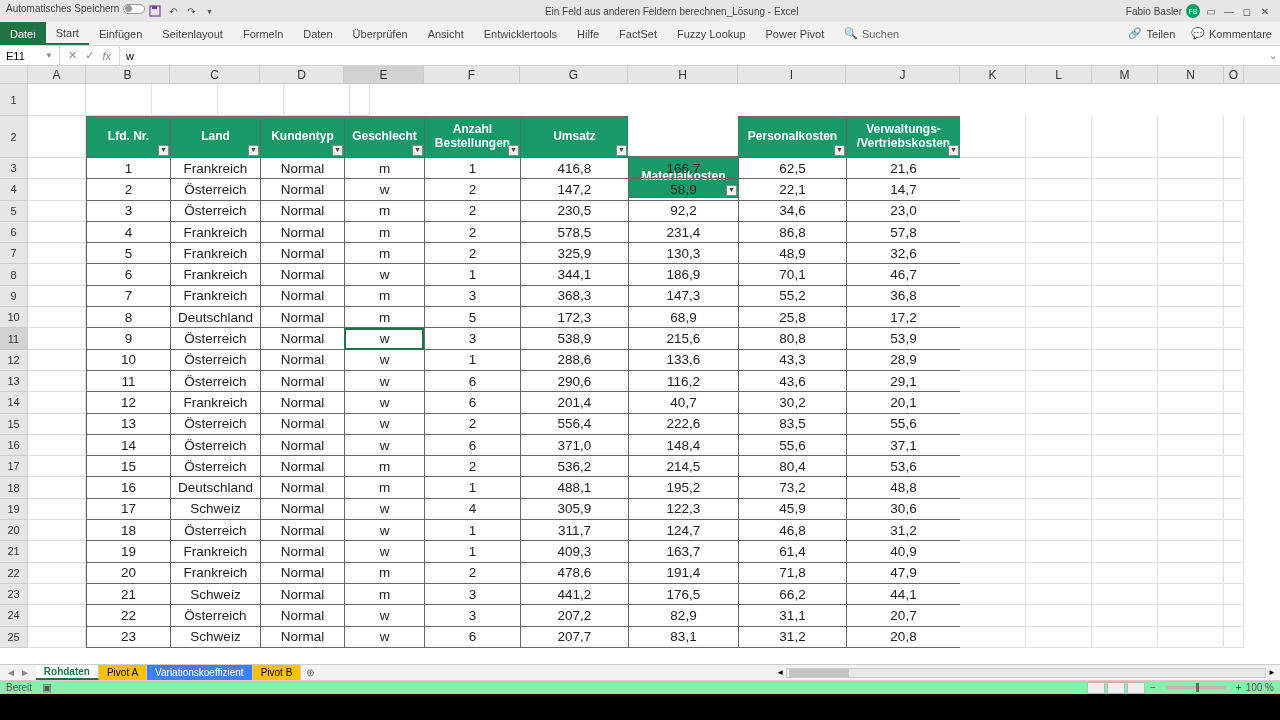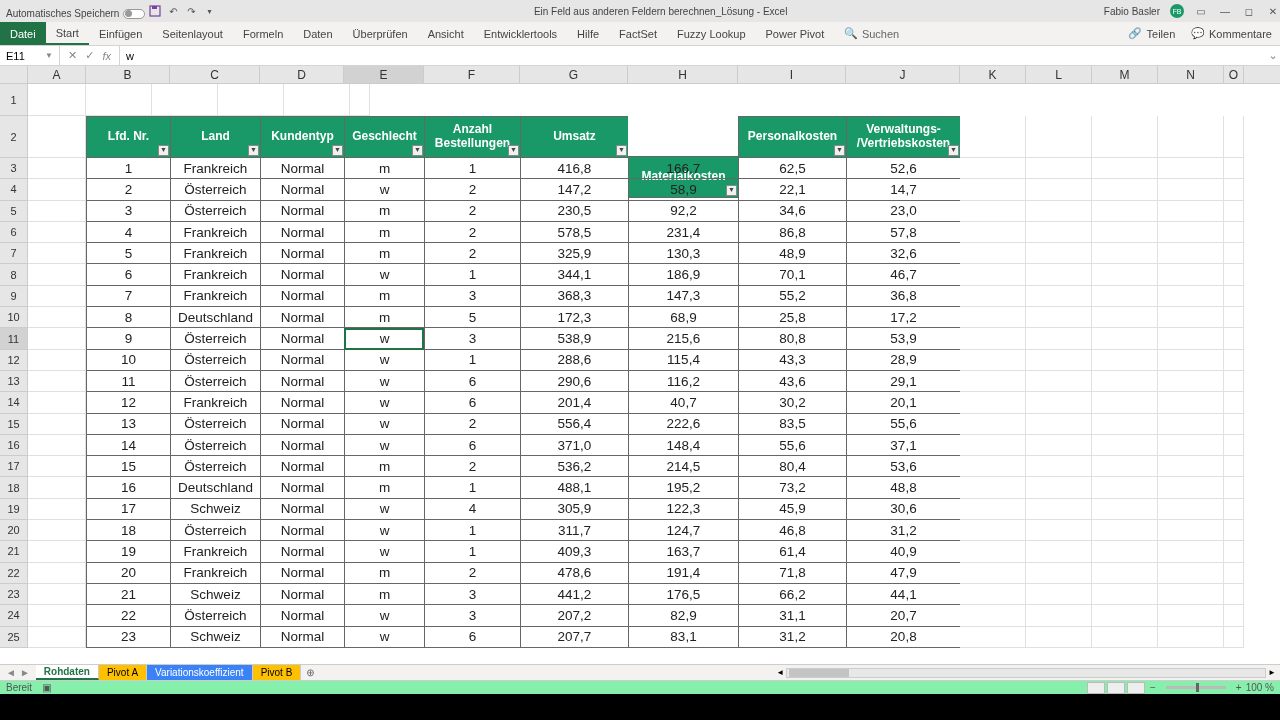--- a/index.html
+++ b/index.html
@@ -1,27 +1,27 @@
 <!DOCTYPE html>
 <html><head>
 <meta charset="utf-8">
 <style>
 * { margin: 0; padding: 0; box-sizing: border-box; font-family: "Segoe UI", Arial, sans-serif; }
 html, body { width: 1280px; height: 720px; overflow: hidden; background: #000; }
 .app { width: 1280px; height: 694px; background: #fff; display: flex; flex-direction: column; }
 
 
 .titlebar { height: 22px; background: #e6e6e6; display: flex; align-items: center; font-size: 10px; color: #444; }
-.titlebar .left { display: flex; align-items: flex-end; gap: 2px; padding-left: 6px; }
+.titlebar .left { display: flex; align-items: flex-start; gap: 2px; padding-left: 6px; }
 .titlebar .autosave { display: flex; align-items: center; gap: 4px; }
 .toggle { width: 22px; height: 10px; border: 1px solid #999; border-radius: 5px; background: #fff; position: relative; }
 .toggle::after { content: ""; position: absolute; left: 1px; top: 0.5px; width: 7px; height: 7px; border-radius: 50%; background: #999; }
 .qat-btn { width: 16px; height: 16px; display: flex; align-items: center; justify-content: center; color: #555; }
 .titlebar .center { flex: 1; text-align: center; }
-.titlebar .right { display: flex; align-items: center; gap: 10px; }
+.titlebar .right { display: flex; align-items: center; gap: 4px; padding-right: 8px; }
 .user-badge { width: 14px; height: 14px; border-radius: 50%; background: #1a9968; color: #fff; font-size: 7px; display: flex; align-items: center; justify-content: center; }
 .win-btn { width: 14px; height: 14px; display: flex; align-items: center; justify-content: center; font-size: 10px; color: #555; }
 
 
 .ribbon { height: 24px; background: #f3f2f1; border-bottom: 1px solid #d4d4d4; display: flex; align-items: stretch; font-size: 11px; }
 .ribbon .file-tab { background: #217346; color: #fff; padding: 0 10px; display: flex; align-items: center; }
 .ribbon .tab { padding: 0 10px; display: flex; align-items: center; color: #444; }
 .ribbon .tab.active { border-bottom: 2px solid #217346; }
 .ribbon .search { display: flex; align-items: center; gap: 4px; padding: 0 10px; color: #666; }
 .ribbon .spacer { flex: 1; }
@@ -215,21 +215,21 @@
           <div class="cells">
             <div class="cell cA"></div>
             <div class="cell data-cell cB">1</div>
             <div class="cell data-cell cC">Frankreich</div>
             <div class="cell data-cell cD">Normal</div>
             <div class="cell data-cell cE">m</div>
             <div class="cell data-cell cF">1</div>
             <div class="cell data-cell cG">416,8</div>
             <div class="cell data-cell cH">166,7</div>
             <div class="cell data-cell cI">62,5</div>
-            <div class="cell data-cell cJ">52,6</div>
+            <div class="cell data-cell cJ">21,6</div>
             <div class="cell cK"></div>
             <div class="cell cL"></div>
             <div class="cell cM"></div>
             <div class="cell cN"></div>
             <div class="cell cO"></div>
           </div>
         </div>
         <div class="row">
           <div class="row-h">4</div>
           <div class="cells">
@@ -393,21 +393,21 @@
         <div class="row">
           <div class="row-h">12</div>
           <div class="cells">
             <div class="cell cA"></div>
             <div class="cell data-cell cB">10</div>
             <div class="cell data-cell cC">Österreich</div>
             <div class="cell data-cell cD">Normal</div>
             <div class="cell data-cell cE">w</div>
             <div class="cell data-cell cF">1</div>
             <div class="cell data-cell cG">288,6</div>
-            <div class="cell data-cell cH">115,4</div>
+            <div class="cell data-cell cH">133,6</div>
             <div class="cell data-cell cI">43,3</div>
             <div class="cell data-cell cJ">28,9</div>
             <div class="cell cK"></div>
             <div class="cell cL"></div>
             <div class="cell cM"></div>
             <div class="cell cN"></div>
             <div class="cell cO"></div>
           </div>
         </div>
         <div class="row">

